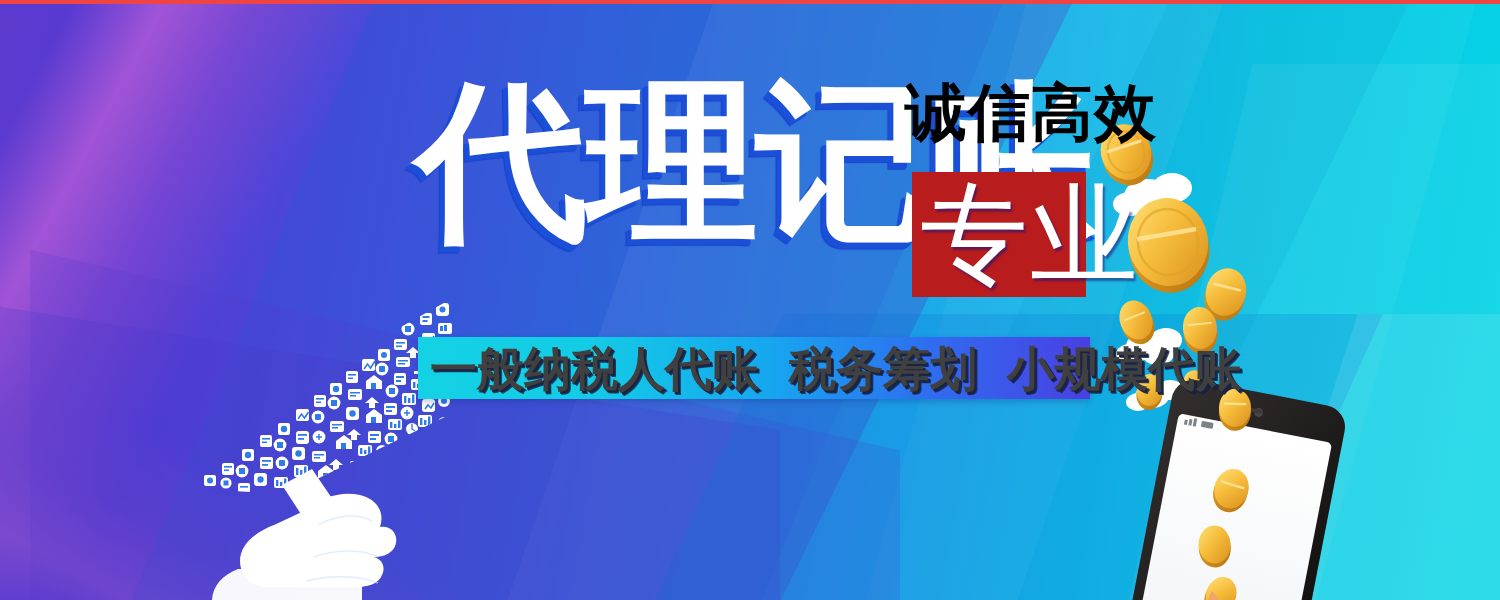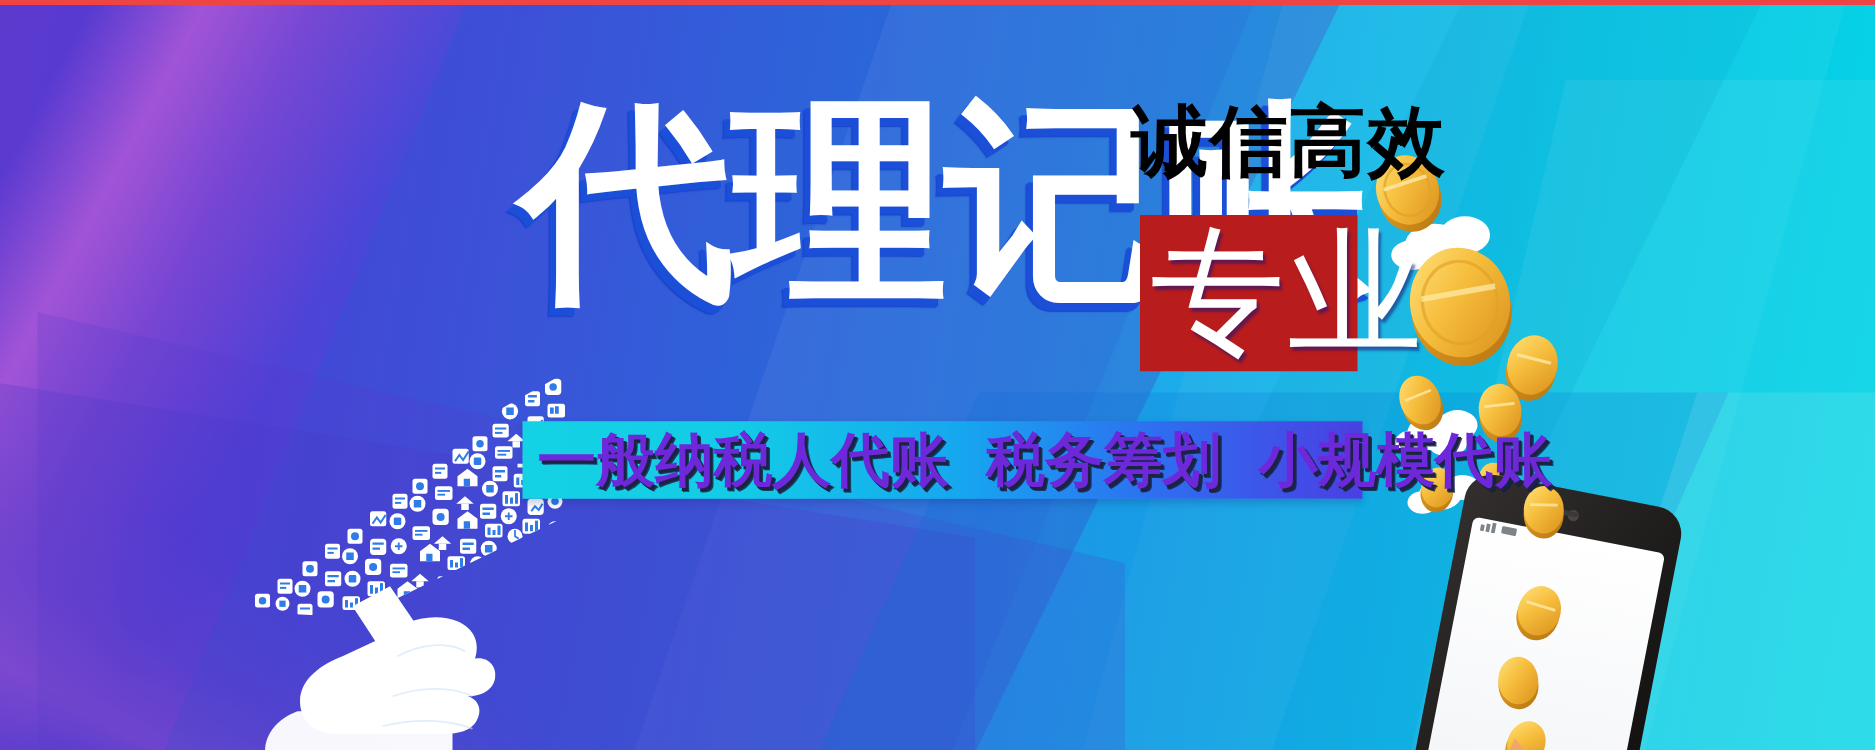--- a/index.html
+++ b/index.html
@@ -175,21 +175,21 @@
     position:absolute;
     left:430px; top:336px;
     width:660px;
     height:58px;
     display:flex;
     align-items:center;
     gap:30px;
     font-size:47px;
     line-height:56px;
     font-weight:bold;
-    color:#6d28d9;
+    color:#404040;
     white-space:nowrap;
     letter-spacing:0px;
     text-shadow:
       2px 2px 0 #1a2340,
       3px 3px 0 rgba(20,30,70,.8);
     font-family:"DejaVu Sans","Liberation Sans",sans-serif;
   }
 
   
   .megaphone{

